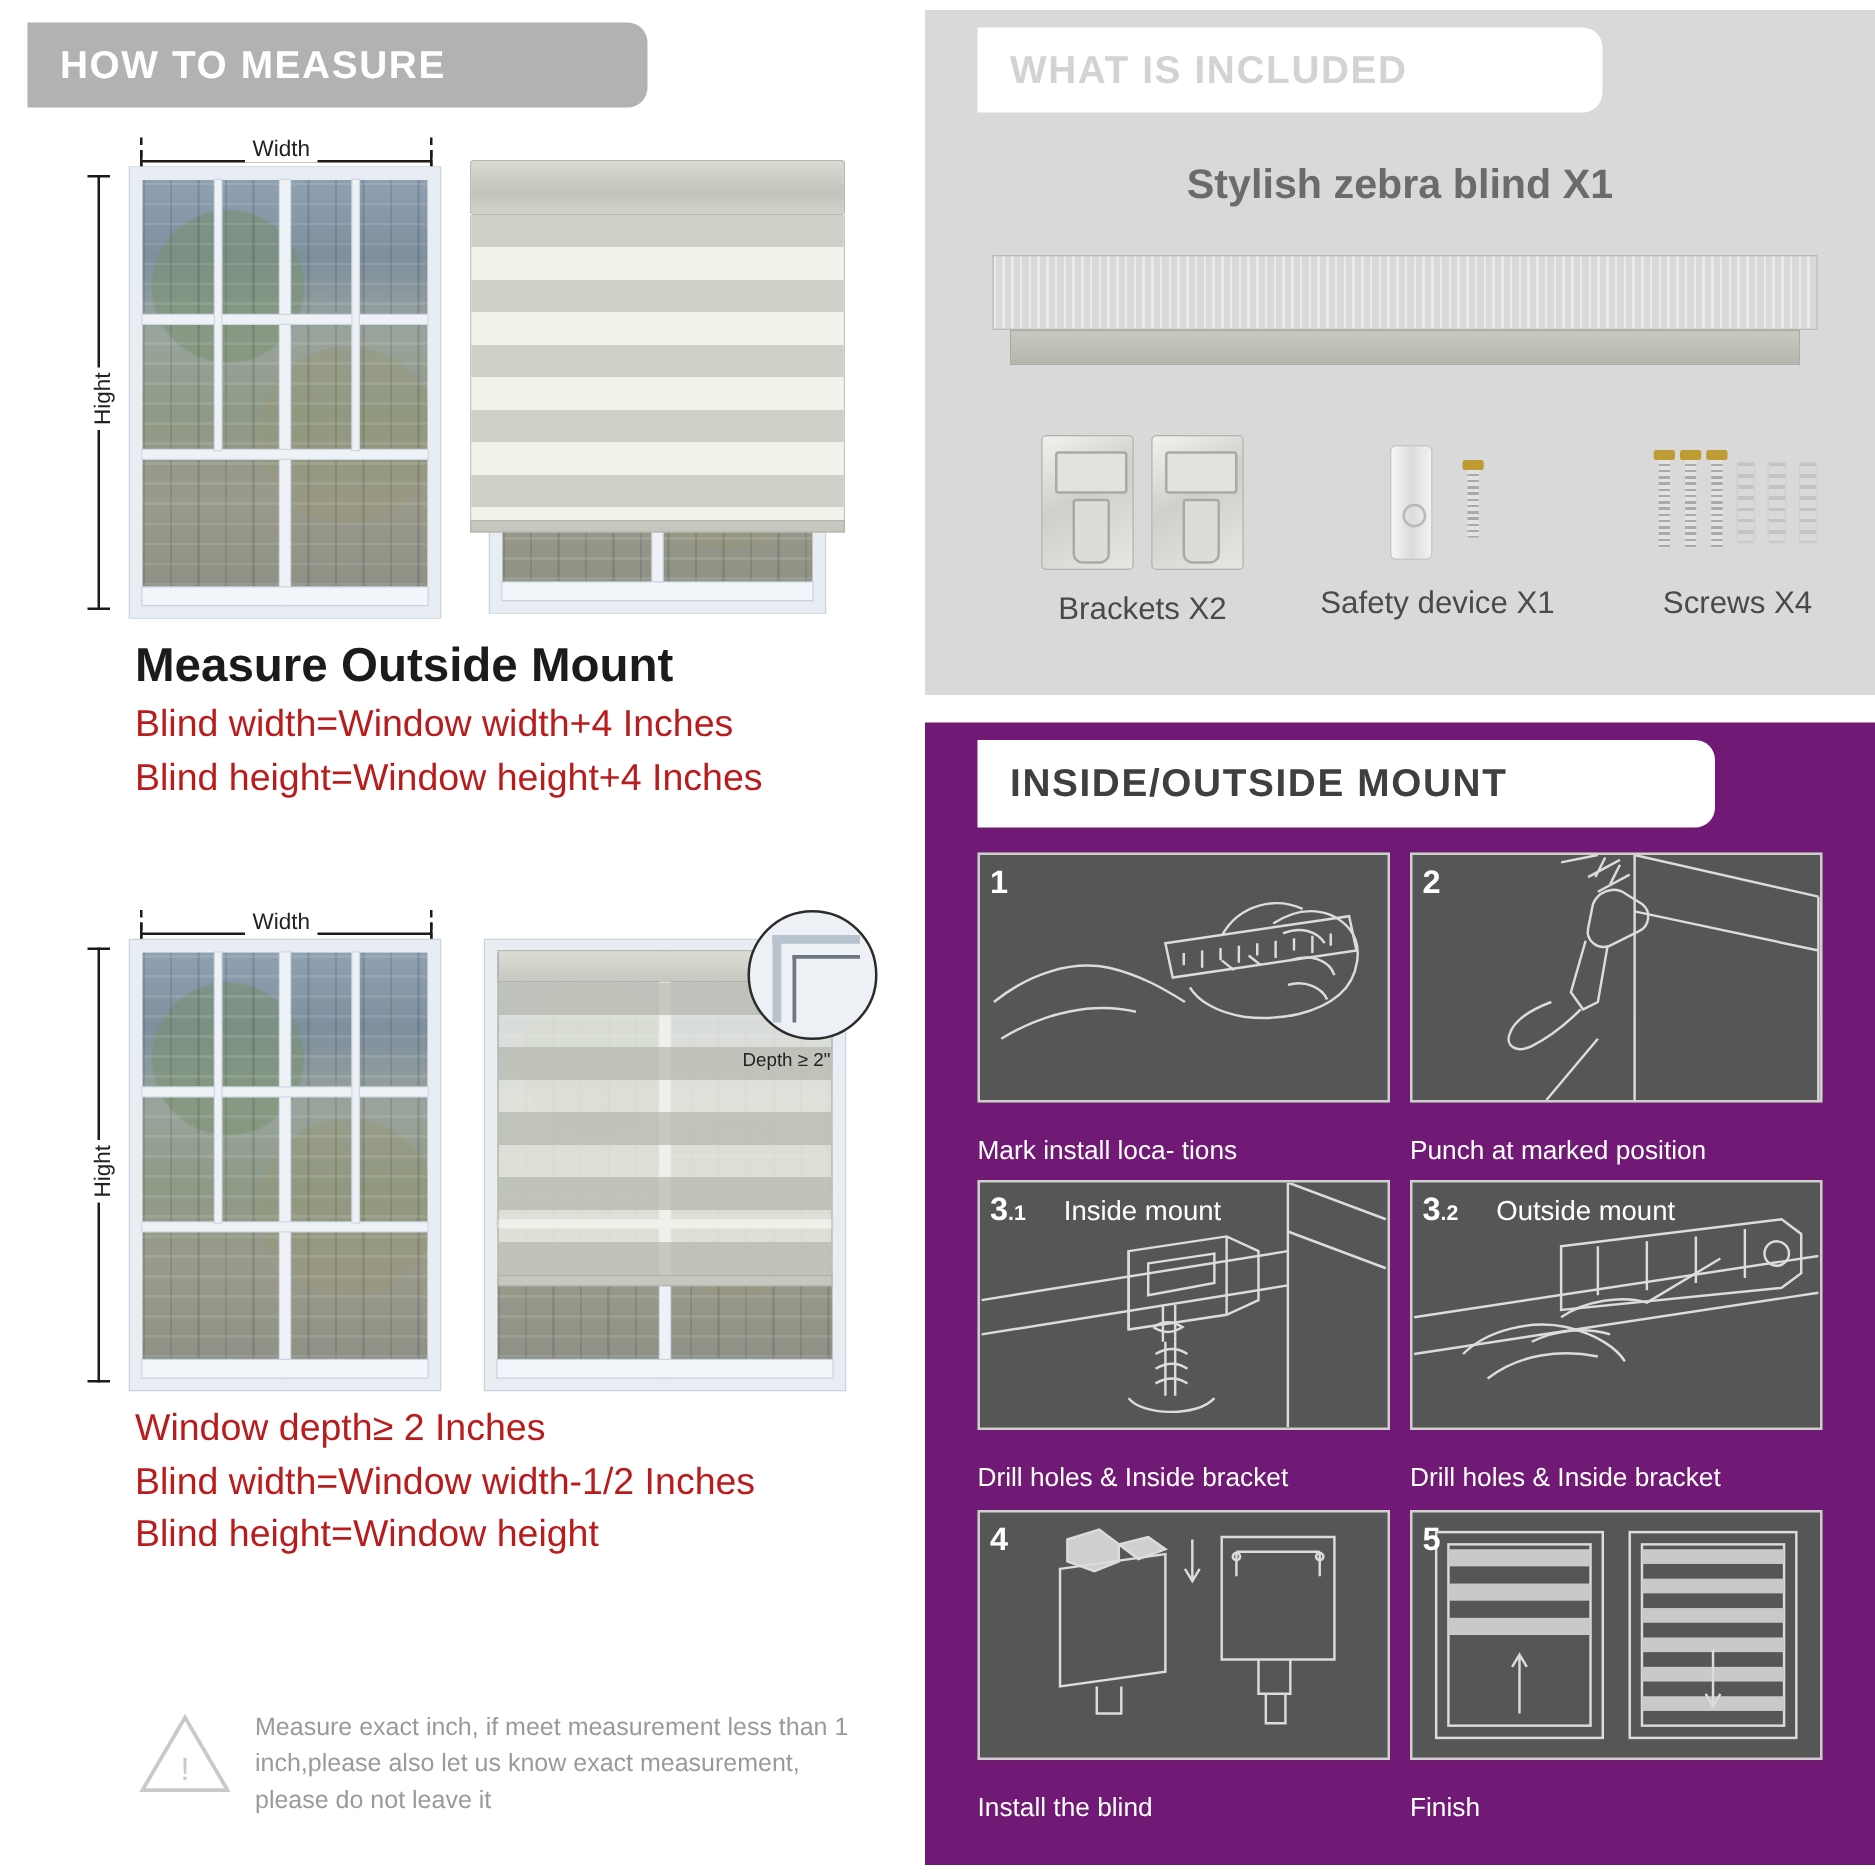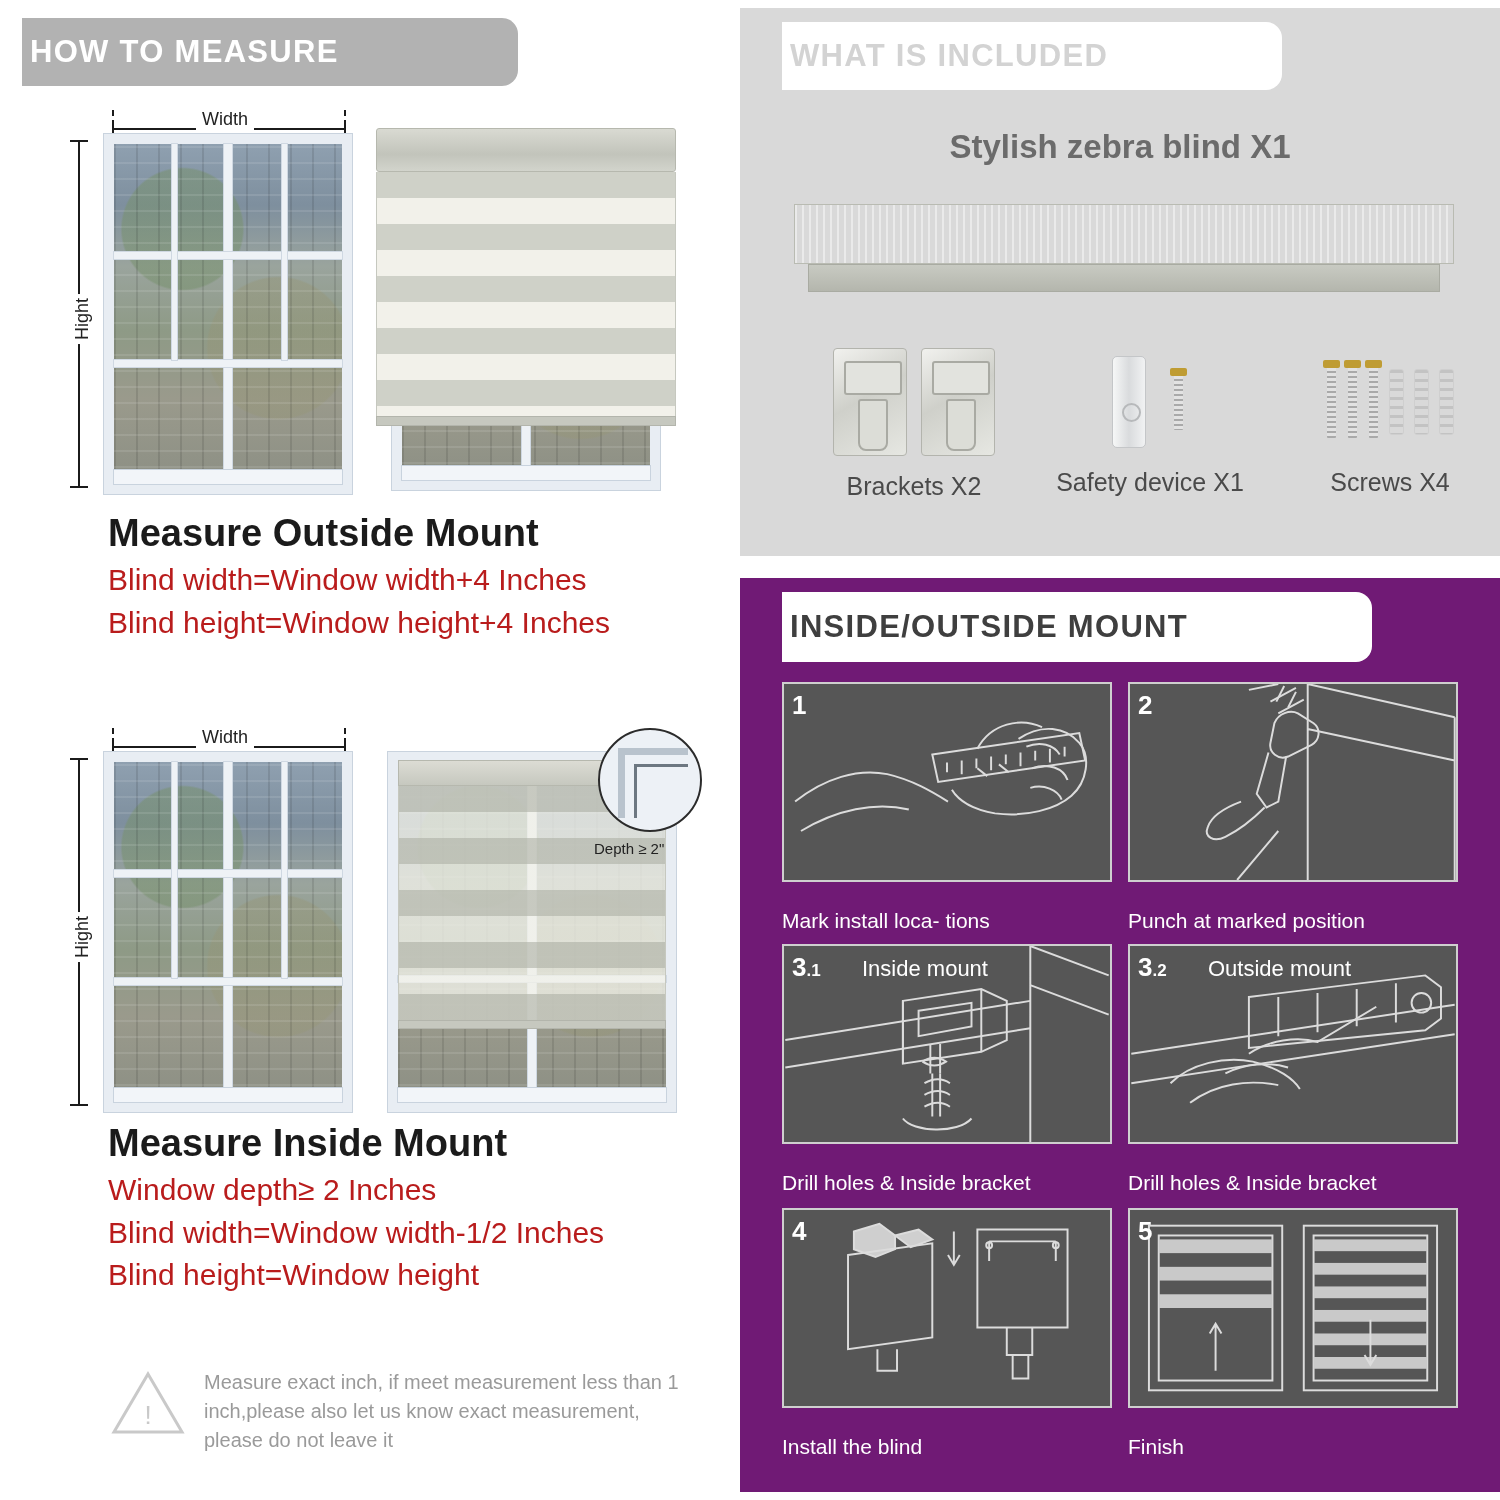--- a/index.html
+++ b/index.html
@@ -14,21 +14,21 @@
 
   
   .page { position:absolute; inset:0; display:flex; }
   .col-left  { width:740px; position:relative; background:#fff; }
   .col-right { width:760px; position:relative; background:#fff; }
 
   
   .banner {
     position:absolute;
     display:flex; align-items:center;
-    padding:0 8px;
+    padding:0 26px;
     border-radius:0 16px 16px 0;
     font-size:31px; font-weight:bold;
     letter-spacing:1.3px;
   }
   .banner.grey { background:#b2b2b2; color:#ffffff; }
   .banner.white { background:#ffffff; color:#d3d3d3; }
   .banner.white-dark { background:#ffffff; color:#3f3f3f; }
 
   
   #howToMeasureBanner { left:22px; top:18px; width:496px; height:68px; }
@@ -187,21 +187,21 @@
   .step .frame {
     position:relative;
     border:2px solid #cfcfcf; background:#565656; overflow:hidden;
   }
   .step .num {
     position:absolute; left:8px; top:6px; z-index:3;
     font-size:26px; color:#ffffff; font-weight:bold;
   }
   .step .num small { font-size:17px; }
   .step .inlabel {
-    position:absolute; left:78px; top:10px; z-index:3;
+    position:absolute; left:67px; top:10px; z-index:3;
     font-size:22px; color:#ffffff;
   }
   .step .caption { font-size:21px; color:#ffffff; margin-top:27px; }
 
   
   .sketch { position:absolute; inset:0; }
   .sketch svg { width:100%; height:100%; display:block; }
 </style>
 </head>
 <body>
@@ -298,21 +298,20 @@
         </div>
 
         <div class="depth-circle" style="left:598px;top:6px;">
           <div class="corner"></div>
           <div class="corner2"></div>
         </div>
         <div class="depth-label" style="left:594px;top:118px;">Depth ≥ 2"</div>
       </div>
 
       <div style="position:absolute;left:108px;top:400px;width:640px;">
-        <div class="cap-title">Measure Inside Mount</div>
         <div class="cap-line">Window depth≥ 2 Inches</div>
         <div class="cap-line">Blind width=Window width-1/2 Inches</div>
         <div class="cap-line">Blind height=Window height</div>
       </div>
     </div>
 
     <div class="warn" style="left:110px;top:1368px;width:580px;">
       <svg width="76" height="70" viewBox="0 0 76 70">
         <polygon points="38,6 72,64 4,64" fill="none" stroke="#c9c9c9" stroke-width="3"></polygon>
         <text x="38" y="56" text-anchor="middle" font-size="26" fill="#c9c9c9" font-family="Liberation Sans, sans-serif">!</text>

